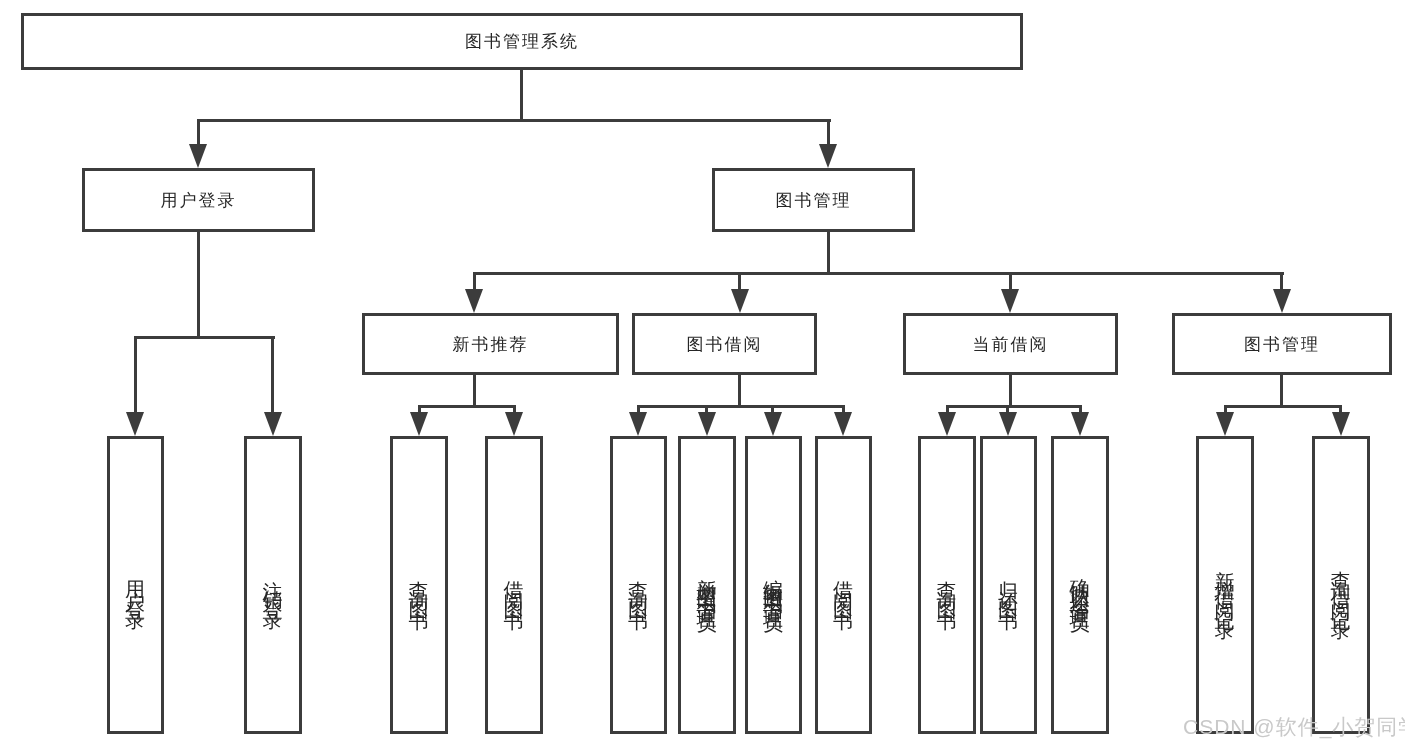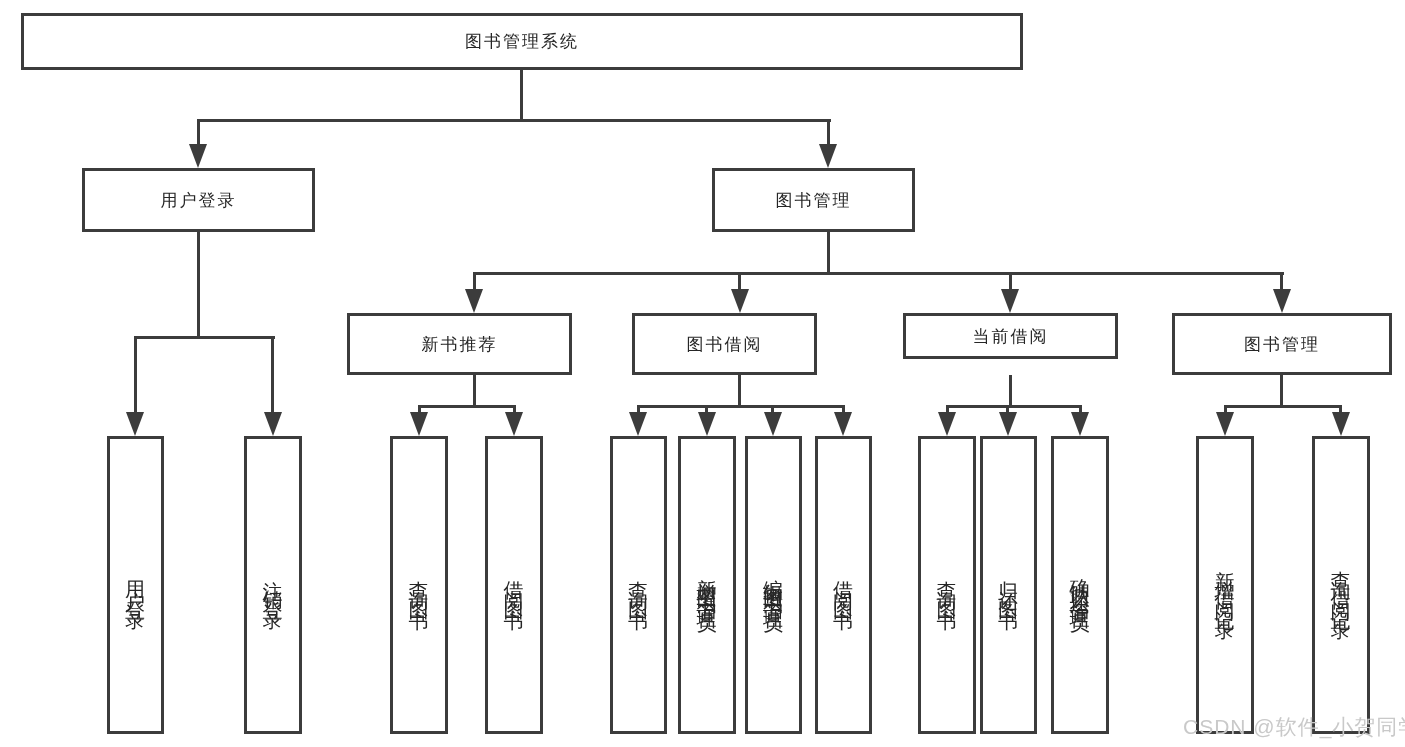--- a/index.html
+++ b/index.html
@@ -85,27 +85,27 @@
   <div class="line" style="left:473px;top:272px;width:811px;height:3px;"></div>
   <div class="line" style="left:473px;top:272px;width:3px;height:20px;"></div>
   <div class="arrow" style="left:465px;top:289px;"></div>
   <div class="line" style="left:738px;top:272px;width:3px;height:20px;"></div>
   <div class="arrow" style="left:731px;top:289px;"></div>
   <div class="line" style="left:1009px;top:272px;width:3px;height:20px;"></div>
   <div class="arrow" style="left:1001px;top:289px;"></div>
   <div class="line" style="left:1280px;top:272px;width:3px;height:20px;"></div>
   <div class="arrow" style="left:1273px;top:289px;"></div>
 
-  <div class="box hbox" style="left:347px;top:313px;width:225px;height:62px;">
+  <div class="box hbox" style="left:362px;top:313px;width:257px;height:62px;">
     <span>新书推荐</span>
   </div>
   <div class="box hbox" style="left:632px;top:313px;width:185px;height:62px;">
     <span>图书借阅</span>
   </div>
-  <div class="box hbox" style="left:903px;top:313px;width:215px;height:46px;">
+  <div class="box hbox" style="left:903px;top:313px;width:215px;height:62px;">
     <span>当前借阅</span>
   </div>
   <div class="box hbox" style="left:1172px;top:313px;width:220px;height:62px;">
     <span>图书管理</span>
   </div>
 
   <div class="line" style="left:473px;top:375px;width:3px;height:33px;"></div>
   <div class="line" style="left:418px;top:405px;width:98px;height:3px;"></div>
   <div class="line" style="left:418px;top:405px;width:3px;height:12px;"></div>
   <div class="arrow" style="left:410px;top:412px;"></div>

